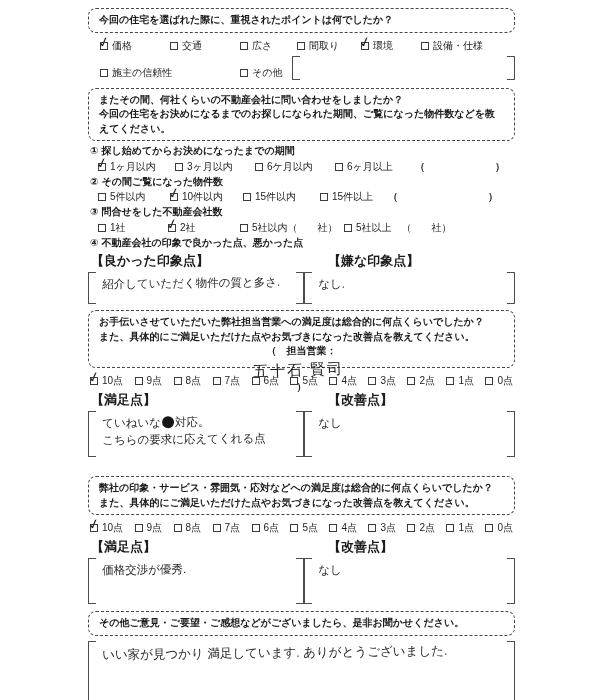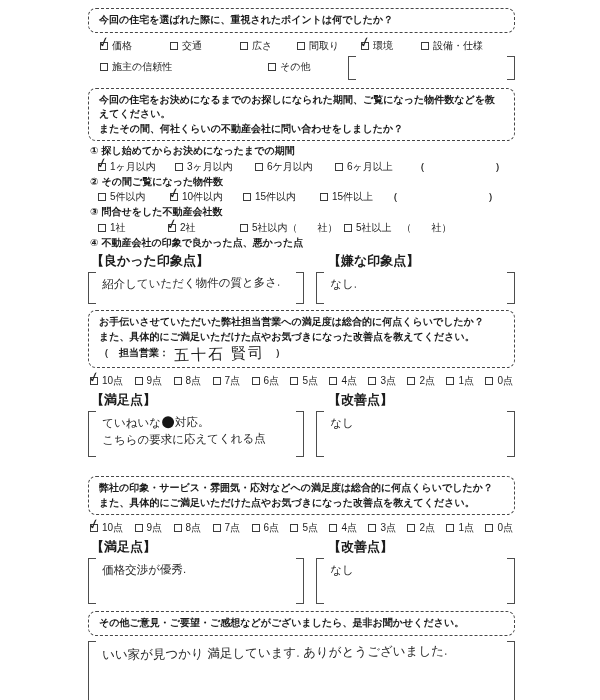--- a/index.html
+++ b/index.html
@@ -23,21 +23,21 @@
     position:relative; display:inline-block; flex:none;
     width:8px; height:8px; border:1.2px solid #3b3b3b; background:#fff; margin-right:4px;
   }
   .cb[data-checked="true"]::after{
     content:"✓"; position:absolute; left:-3px; top:-9px;
     font-size:14px; font-weight:normal; color:#232323; transform:rotate(-14deg);
   }
 
   .row { display:flex; align-items:center; }
   .q1-opts { margin-top:6px; padding-left:12px; }
-  .q1-row2 { margin-top:2px; align-items:center;gap:28px; }
+  .q1-row2 { margin-top:2px; align-items:flex-end; }
 
   
   .br-box { position:relative; }
   .br-box::before{
     content:""; position:absolute; left:0; top:0; bottom:0; width:7px;
     border:1.5px solid #4d4d4d; border-right:none;
   }
   .br-box::after{
     content:""; position:absolute; right:0; top:0; bottom:0; width:7px;
     border:1.5px solid #4d4d4d; border-left:none;
@@ -46,36 +46,36 @@
 
   .q2 { margin-top:8px; }
   .q2-list { margin-top:4px; }
   .item-title { font-size:10px; font-weight:bold; line-height:1.25; margin-top:2px; padding-left:2px; display:flex; gap:3px; }
   .opt-row { padding-left:10px; margin:2px 0; display:flex; align-items:flex-start; }
   .blank { font-size:10px; font-weight:bold; white-space:pre; }
 
   .lbl-row { display:flex; font-size:13px; font-weight:bold; margin-top:3px; }
   .lbl-left { width:240px; padding-left:3px; }
 
-  .ans-row { display:flex; gap:12px; margin-top:2px; }
+  .ans-row { display:flex; margin-top:2px; }
   .ans { padding:4px 14px; }
   .ans-left { width:216px; }
   .ans-right { flex:1; }
   .ans-q2 { min-height:32px; }
   .ans-q3 { min-height:46px; }
   .ans-q4 { min-height:46px; }
 
   .hand {
     font-size:11.5px; font-weight:normal; color:#272727; line-height:1.5;
     transform:rotate(-0.7deg); transform-origin:0 0; display:block;
   }
   .blob { display:inline-block; width:12px; height:12px; border-radius:50%; background:#161616; vertical-align:-2px; margin:0 1px; }
 
   .q3 { margin-top:6px; }
-  .staff-line { display:flex; align-items:center; height:19px; font-weight:bold; }
+  .staff-line { display:flex; align-items:center; height:19px; font-weight:bold;flex-direction:column; }
   .name-hand {
     font-size:15px; font-weight:normal; color:#1f1f1f; letter-spacing:2px;
     transform:rotate(-2deg); margin:0 10px 0 5px; display:inline-block;
   }
 
   .score-row { display:flex; justify-content:space-between; align-items:center; margin-top:6px; padding:0 2px; }
 
   .q4 { margin-top:19px; }
   .q5 { margin-top:7px; }
   .big-ans { margin-top:5px; height:104px; padding:5px 14px; }
@@ -126,22 +126,22 @@
           <i class="cb" data-checked="false"></i>
           <span>その他</span>
         </span>
         <div class="br-box other-box"></div>
       </div>
     </div>
   </section>
 
   <section class="q2">
     <div class="qbox">
+      <div>またその間、何社くらいの不動産会社に問い合わせをしましたか？</div>
       <div>今回の住宅をお決めになるまでのお探しになられた期間、ご覧になった物件数などを教えてください。</div>
-      <div>またその間、何社くらいの不動産会社に問い合わせをしましたか？</div>
     </div>
     <div class="q2-list">
 
       <div class="item-title">
         <span>①</span>
         <span>探し始めてからお決めになったまでの期間</span>
       </div>
       <div class="opt-row">
         <span class="opt" style="width:77px">
           <i class="cb" data-checked="true"></i>

